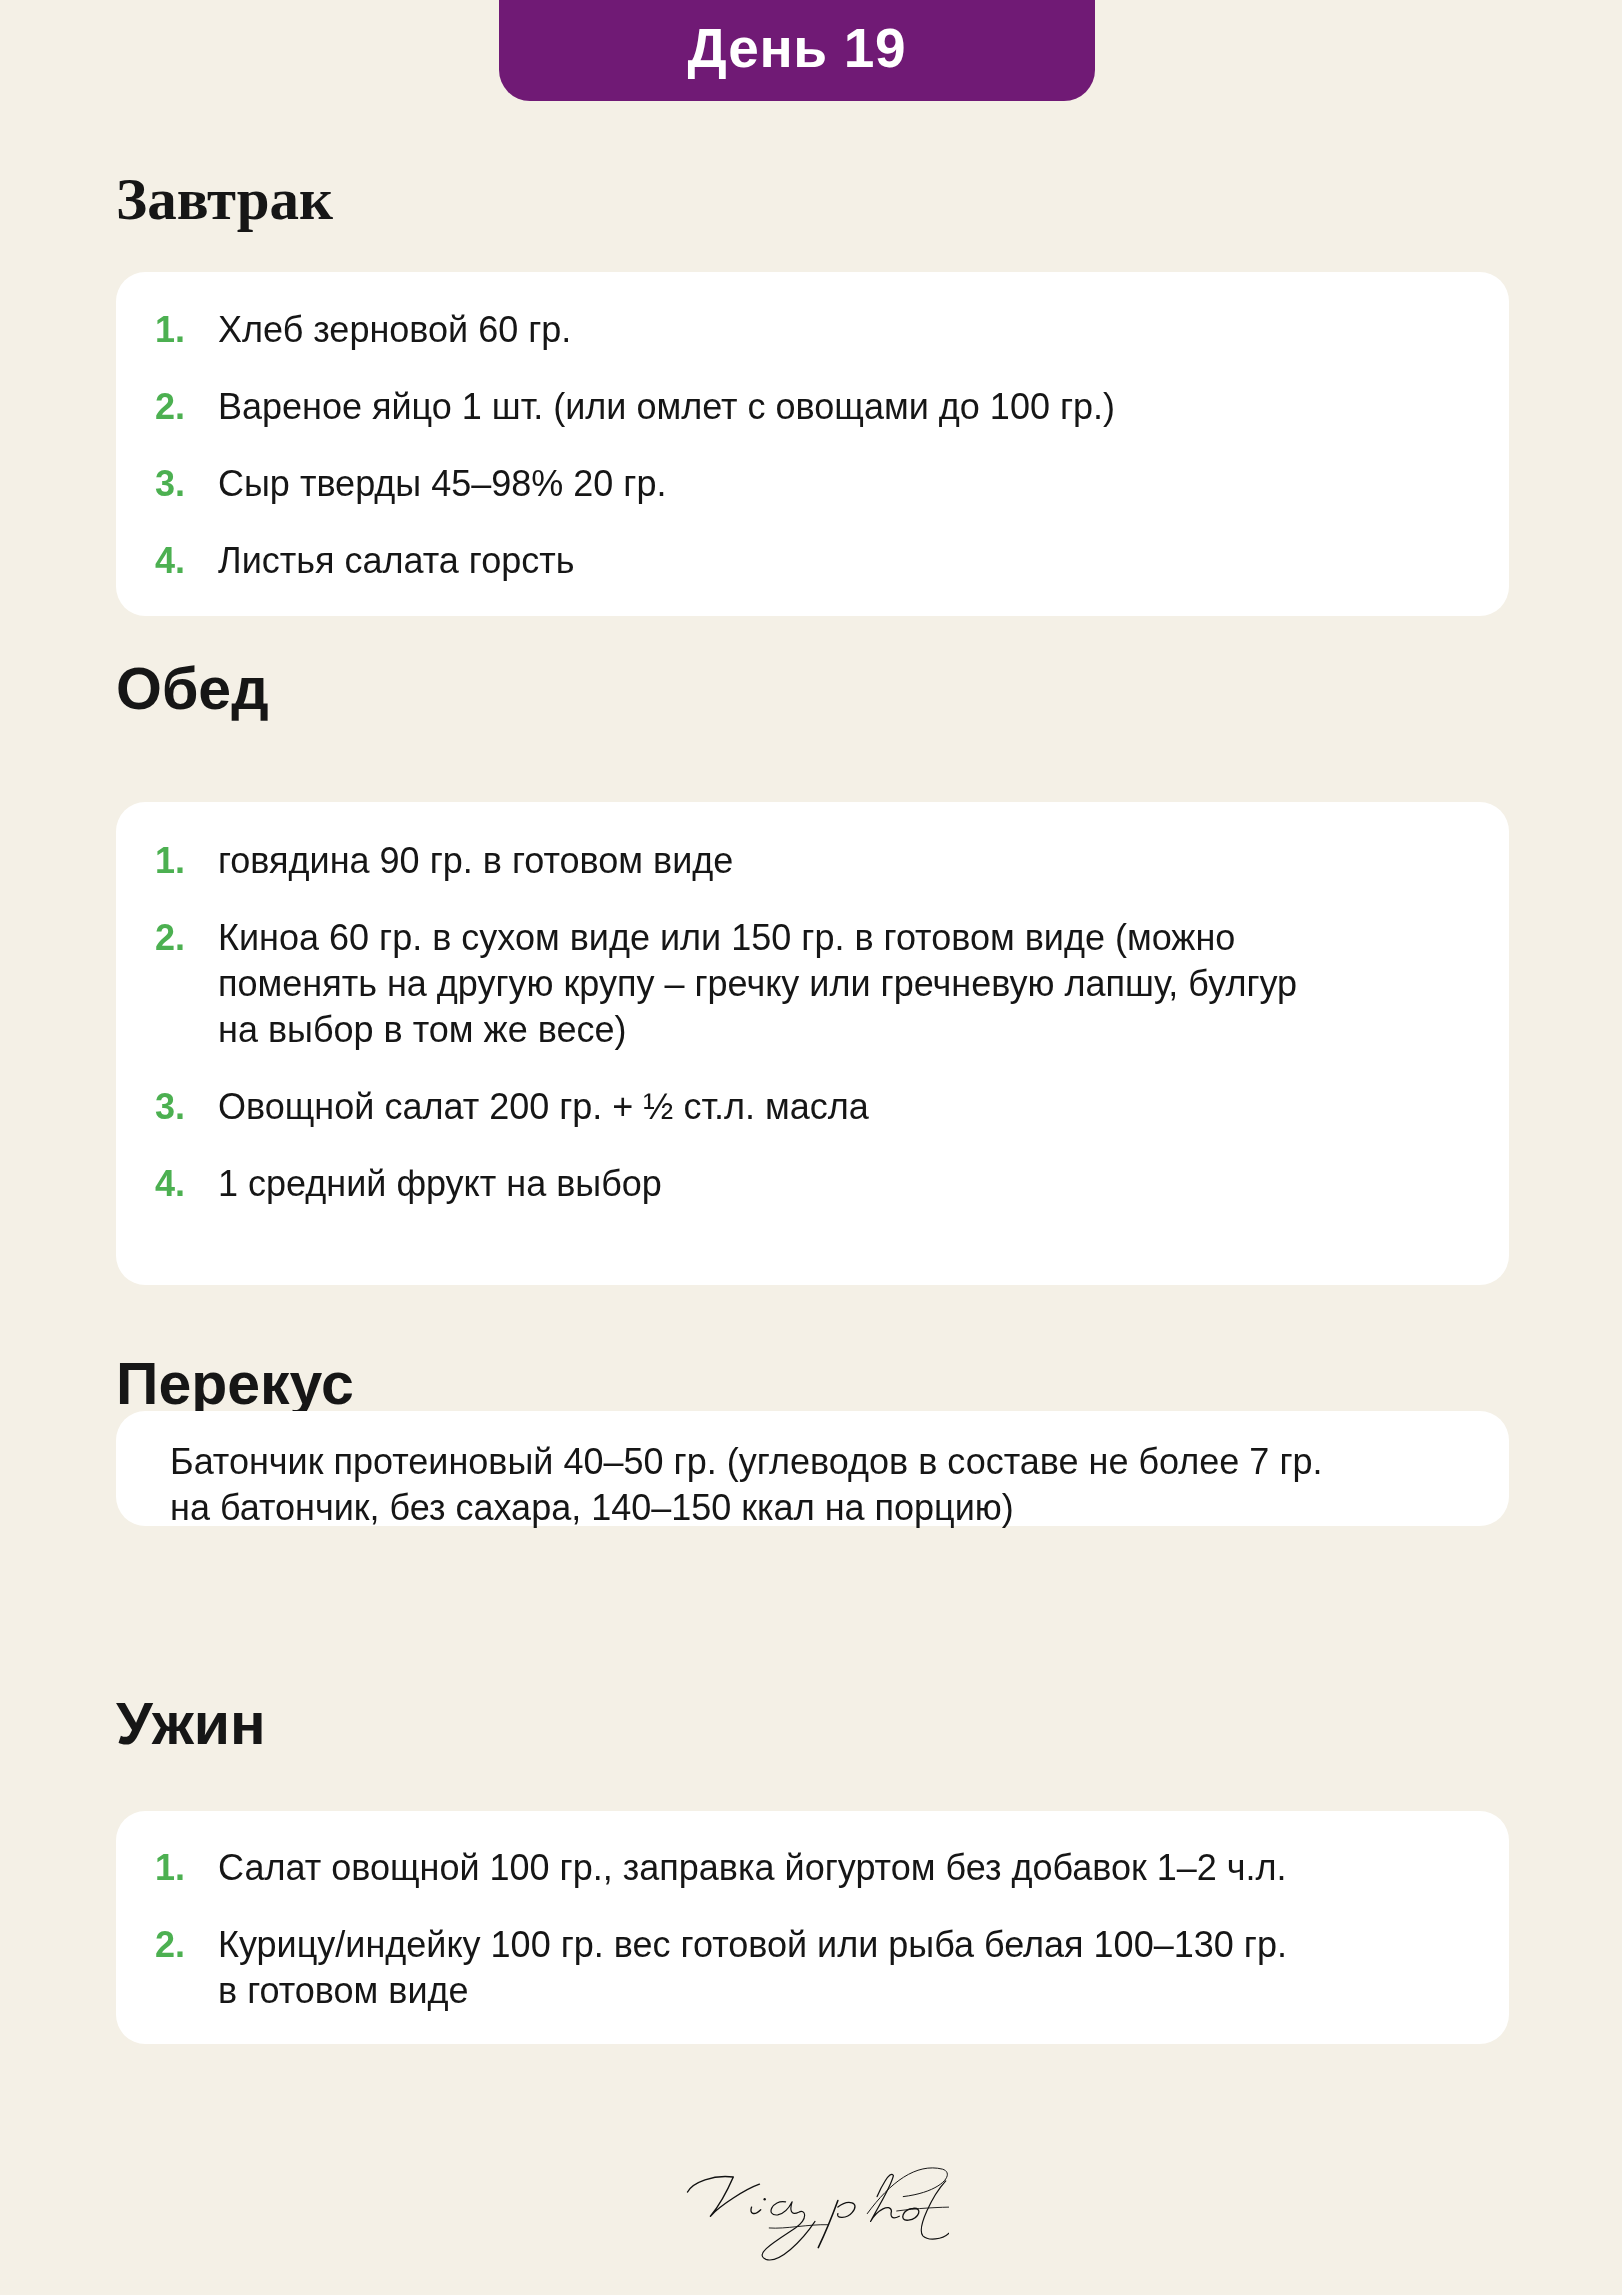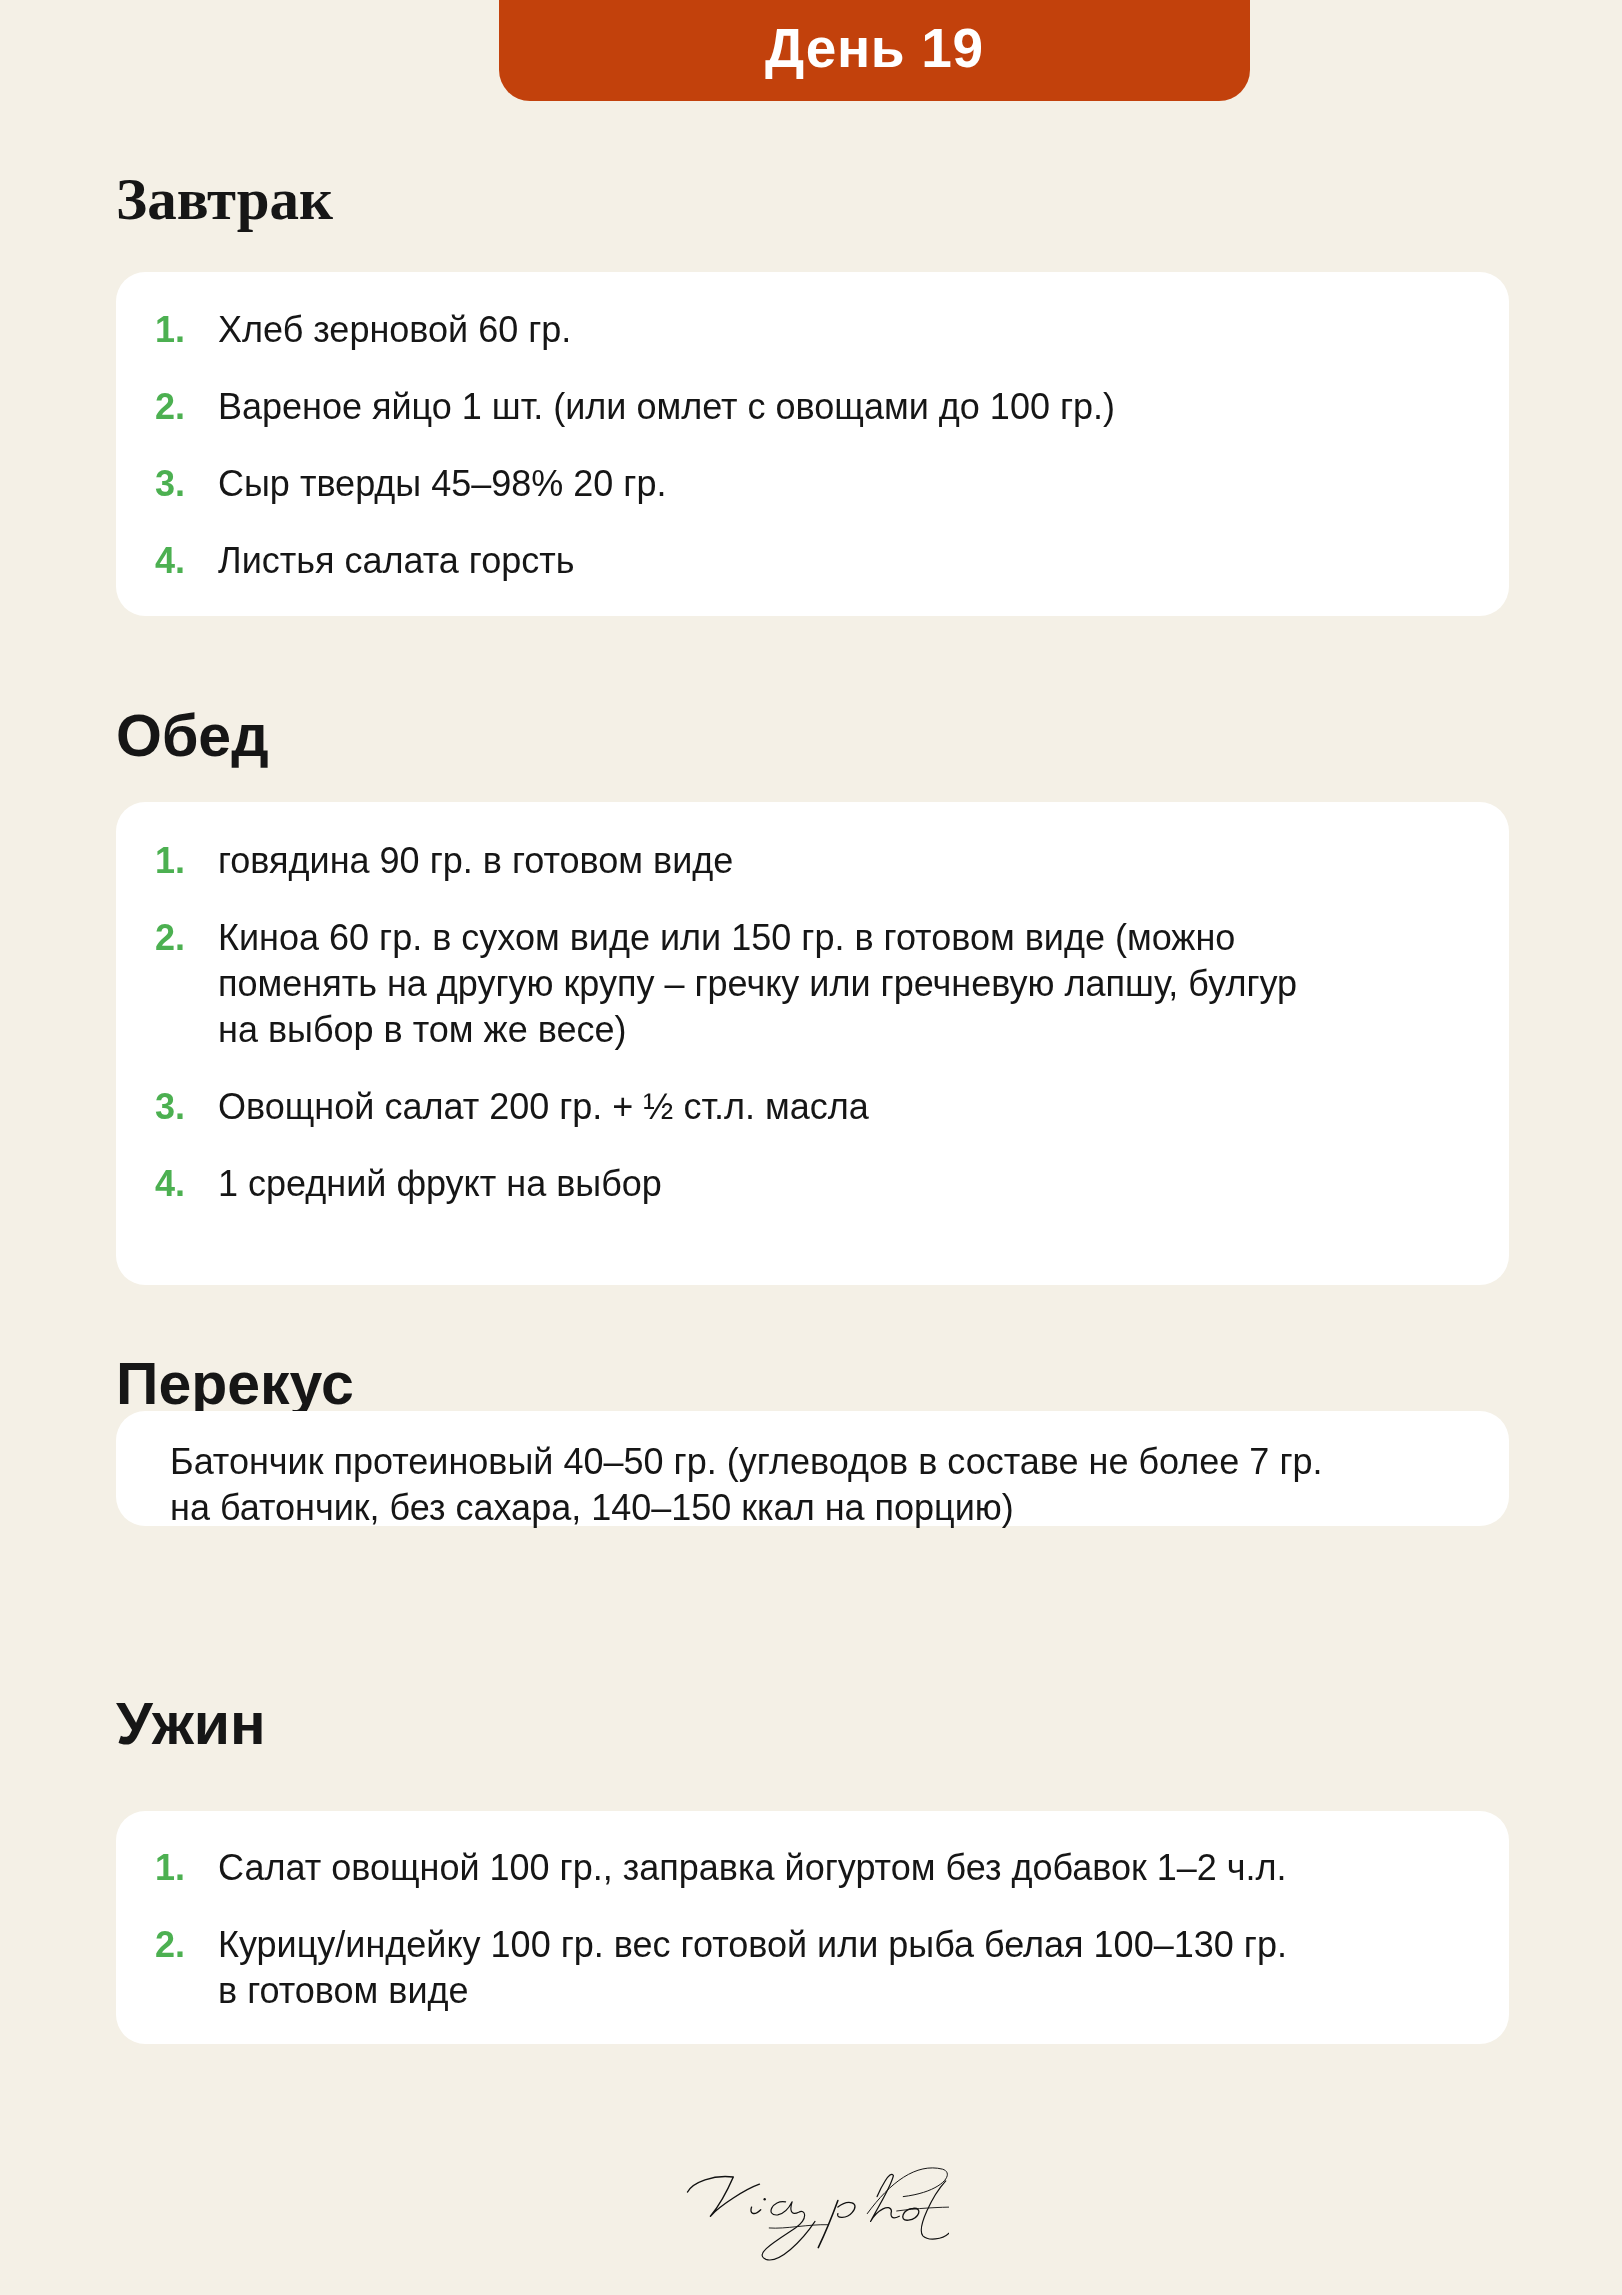--- a/index.html
+++ b/index.html
@@ -3,22 +3,22 @@
 <meta charset="utf-8">
 <style>
   html, body { margin: 0; padding: 0; }
   body {
     width: 1623px; height: 2295px; position: relative; overflow: hidden;
     background: #f4f0e6;
     font-family: "Liberation Sans", "DejaVu Sans", sans-serif;
     color: #161616;
   }
   .header {
-    position: absolute; left: 499px; top: 0; width: 751px; height: 101px;
-    background: #c2410c; border-radius: 0 0 31px 31px;
+    position: absolute; left: 499px; top: 0; width: 596px; height: 101px;
+    background: #701a75; border-radius: 0 0 31px 31px;
     display: flex; align-items: center; justify-content: center;
   }
   .header-title {
     color: #ffffff; font-size: 55px; font-weight: 600; letter-spacing: 0.7px;
     line-height: 1; margin-top: -3.9px;
   }
   .section-heading {
     position: absolute; left: 116px; margin: 0;
     font-size: 59px; font-weight: 600; line-height: 1; color: #161616;
   }
@@ -73,21 +73,21 @@
     </li>
     <li class="item">
       <span class="num">4.</span>
       <span class="item-text">
         <span class="line">Листья салата горсть</span>
       </span>
     </li>
   </ol>
 </div>
 
-<h2 class="section-heading" style="top:707px;">Обед</h2>
+<h2 class="section-heading" style="top:660px;">Обед</h2>
 <div class="card" style="top:802px;height:483px;">
   <ol class="list" style="top:36px;">
     <li class="item">
       <span class="num">1.</span>
       <span class="item-text">
         <span class="line">говядина 90 гр. в готовом виде</span>
       </span>
     </li>
     <li class="item">
       <span class="num">2.</span>

